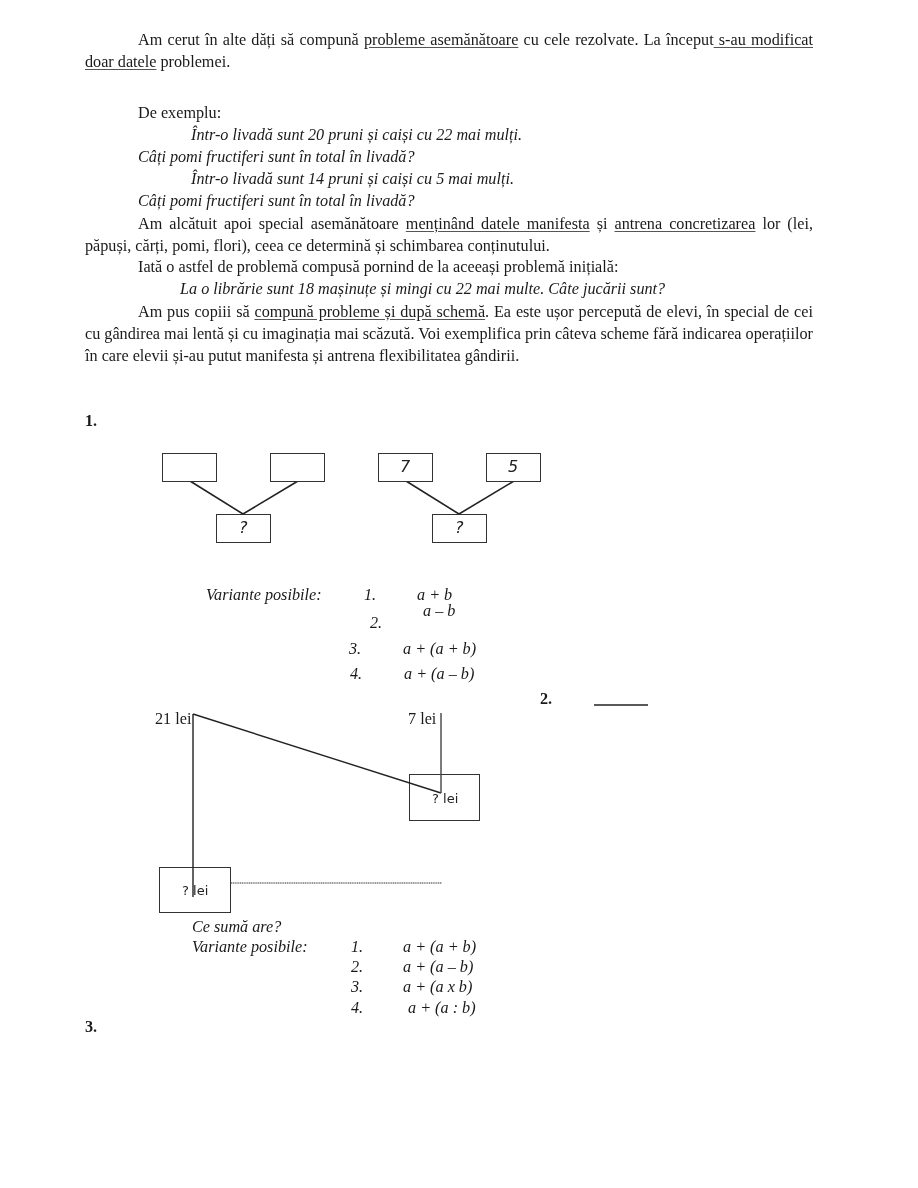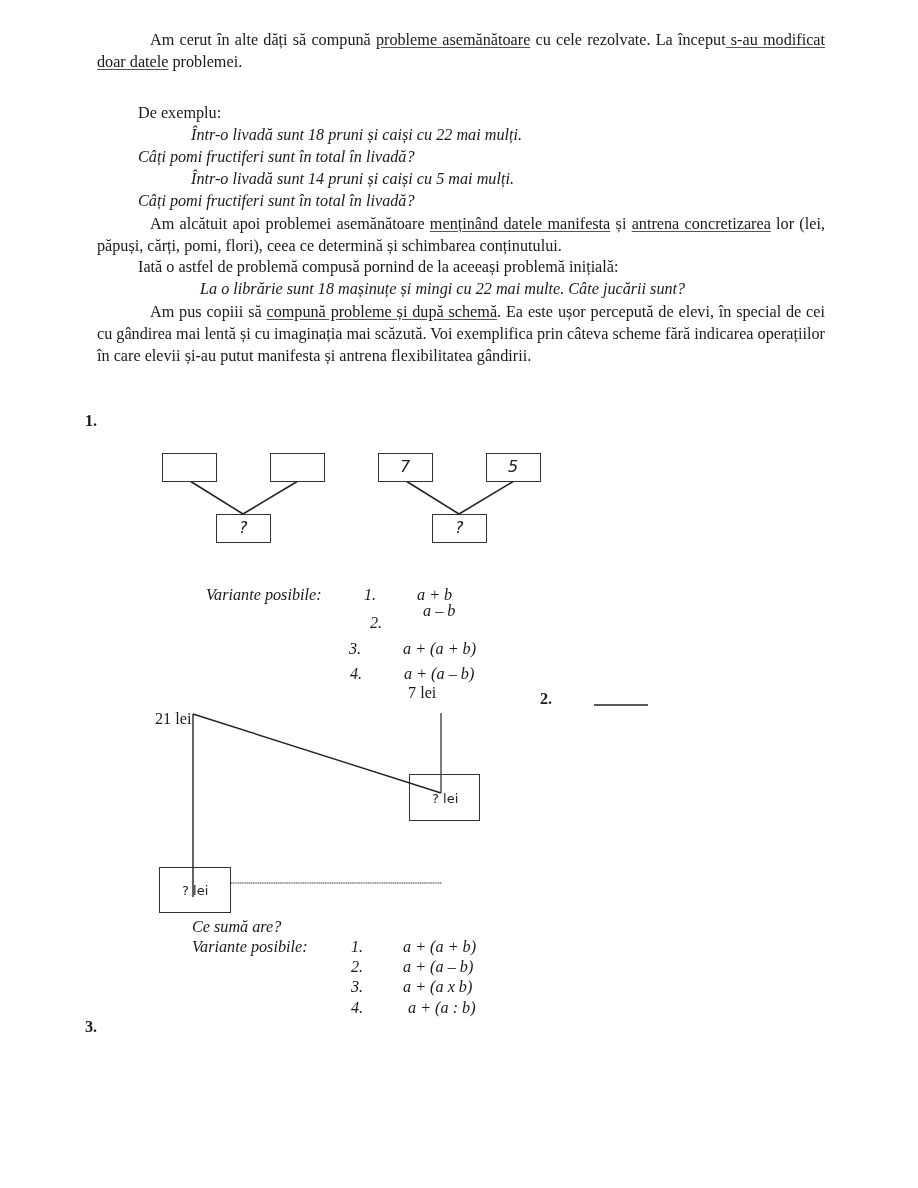--- a/index.html
+++ b/index.html
@@ -1,47 +1,47 @@
 <!DOCTYPE html>
 <html><head>
 <meta charset="utf-8">
 <style>
   html, body { margin: 0; padding: 0; background: #ffffff; }
   body { width: 918px; height: 1188px; position: relative; overflow: hidden;
          font-family: "Liberation Serif", serif; color: #1a1a1a; font-size: 16.2px; }
   .abs { position: absolute; white-space: nowrap; }
-  .para { position: absolute; left: 85px; width: 728px; line-height: 21.8px; text-align: justify; margin-left: 12px; }
+  .para { position: absolute; left: 85px; width: 728px; line-height: 21.8px; text-align: justify; }
   .indent { text-indent: 53px; }
   .it { font-style: italic; }
   .u { text-decoration: underline; text-decoration-color: #555; text-underline-offset: 2px; }
   .bold { font-weight: bold; }
   .box { position: absolute; border: 1.5px solid #333; box-sizing: border-box; background: #fff; }
   .boxtxt { position: absolute; font-family: "DejaVu Sans", sans-serif; font-style: italic; font-size: 16px; color: #222; }
   .boxtxt2 { position: absolute; font-family: "DejaVu Sans", sans-serif; font-size: 13px; color: #222; }
   svg { position: absolute; left: 0; top: 0; }
 </style>
 </head>
 <body>
 
 <div class="para indent" style="top:30px;">
   <span>Am cerut în alte dăți să compună </span><span class="u">probleme asemănătoare</span><span> cu cele rezolvate. La început</span><span class="u"> s-au modificat</span><span> </span><span class="u">doar datele</span><span> problemei.</span>
 </div>
 
 <div class="abs" style="left:138px; top:104px;">De exemplu:</div>
-<div class="abs it" style="left:191px; top:126px;">Într-o livadă sunt 18 pruni și caiși cu 22 mai mulți.</div>
+<div class="abs it" style="left:191px; top:126px;">Într-o livadă sunt 20 pruni și caiși cu 22 mai mulți.</div>
 <div class="abs it" style="left:138px; top:148px;">Câți pomi fructiferi sunt în total în livadă?</div>
 <div class="abs it" style="left:191px; top:170px;">Într-o livadă sunt 14 pruni și caiși cu 5 mai mulți.</div>
 <div class="abs it" style="left:138px; top:192px;">Câți pomi fructiferi sunt în total în livadă?</div>
 
 <div class="para indent" style="top:214px;">
-  <span>Am alcătuit apoi problemei asemănătoare </span><span class="u">menținând datele manifesta</span><span> și </span><span class="u">antrena concretizarea</span><span> lor (lei, păpuși, cărți, pomi, flori), ceea ce determină și schimbarea conținutului.</span>
+  <span>Am alcătuit apoi special asemănătoare </span><span class="u">menținând datele manifesta</span><span> și </span><span class="u">antrena concretizarea</span><span> lor (lei, păpuși, cărți, pomi, flori), ceea ce determină și schimbarea conținutului.</span>
 </div>
 
 <div class="abs" style="left:138px; top:258px;text-align:center;">Iată o astfel de problemă compusă pornind de la aceeași problemă inițială:</div>
-<div class="abs it" style="left:200px; top:280px;">La o librărie sunt 18 mașinuțe și mingi cu 22 mai multe. Câte jucării sunt?</div>
+<div class="abs it" style="left:180px; top:280px;">La o librărie sunt 18 mașinuțe și mingi cu 22 mai multe. Câte jucării sunt?</div>
 
 <div class="para indent" style="top:302px;">
   <span>Am pus copiii să </span><span class="u">compună probleme și după schemă</span><span>. Ea este ușor percepută de elevi, în special de cei cu gândirea mai lentă și cu imaginația mai scăzută. Voi exemplifica prin câteva scheme fără indicarea operațiilor în care elevii și-au putut manifesta și antrena flexibilitatea gândirii.</span>
 </div>
 
 <div class="abs bold" style="left:85px; top:412px;">1.</div>
 
 <svg width="918" height="1188">
 
   <line x1="190" y1="481" x2="243" y2="514" stroke="#222" stroke-width="1.6"></line>
@@ -79,21 +79,21 @@
 <div class="abs it" style="left:370px; top:614px;">2.</div>
 <div class="abs it" style="left:423px; top:602px;">a – b</div>
 <div class="abs it" style="left:349px; top:640px;">3.</div>
 <div class="abs it" style="left:403px; top:640px;">a + (a + b)</div>
 <div class="abs it" style="left:350px; top:665px;">4.</div>
 <div class="abs it" style="left:404px; top:665px;">a + (a – b)</div>
 
 <div class="abs bold" style="left:540px; top:690px;">2.</div>
 
 <div class="abs" style="left:155px; top:710px;">21 lei</div>
-<div class="abs" style="left:408px; top:684px;">7 lei</div>
+<div class="abs" style="left:408px; top:710px;">7 lei</div>
 
 <div class="box" style="left:409px; top:774px; width:71px; height:47px; border-width:1.3px;">
   <span class="boxtxt2" style="left:22px; top:16px;">? lei</span>
 </div>
 <div class="box" style="left:159px; top:867px; width:72px; height:46px; border-width:1.3px;">
   <span class="boxtxt2" style="left:22px; top:15px;">? lei</span>
 </div>
 
 <svg width="918" height="1188">
   <line x1="193" y1="714" x2="441" y2="793" stroke="#222" stroke-width="1.4"></line>

